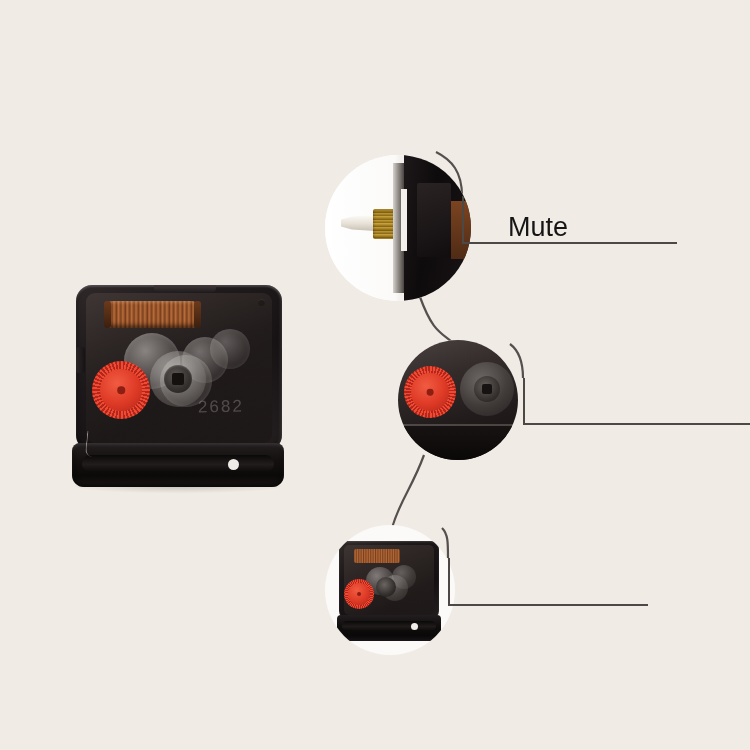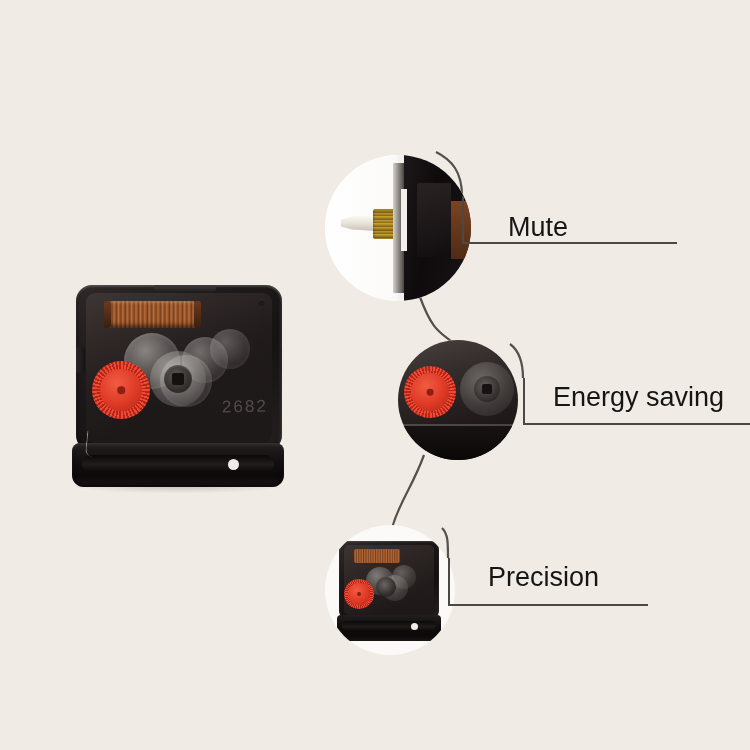--- a/index.html
+++ b/index.html
@@ -201,21 +201,20 @@
   .moulded-text {
     position: absolute;
     left: 112px;
     top: 104px;
     font-size: 17px;
     letter-spacing: 2px;
     color: rgba(196,190,184,0.30);
     font-family: "Liberation Sans", sans-serif;
     transform: rotate(-1deg);
     user-select: none;
-    margin-left: 24px;
   }
 
   
   .prod-flange {
     position: absolute;
     left: 4px;
     top: 160px;
     width: 212px;
     height: 44px;
     border-radius: 8px 8px 12px 12px;
@@ -660,18 +659,16 @@
         <div class="mini-flange-groove"></div>
         <div class="mini-dot"></div>
       </div>
     </div>
   </div>
 
   <div class="callout-rule" id="rule-mute"></div>
   <div class="callout-label" id="label-mute">Mute</div>
 
   <div class="callout-rule" id="rule-energy"></div>
-  <div class="callout-label" id="label-energy">Energy saving</div>
 
   <div class="callout-rule" id="rule-precision"></div>
-  <div class="callout-label" id="label-precision">Precision</div>
 
 </div>
 
 </body></html>

